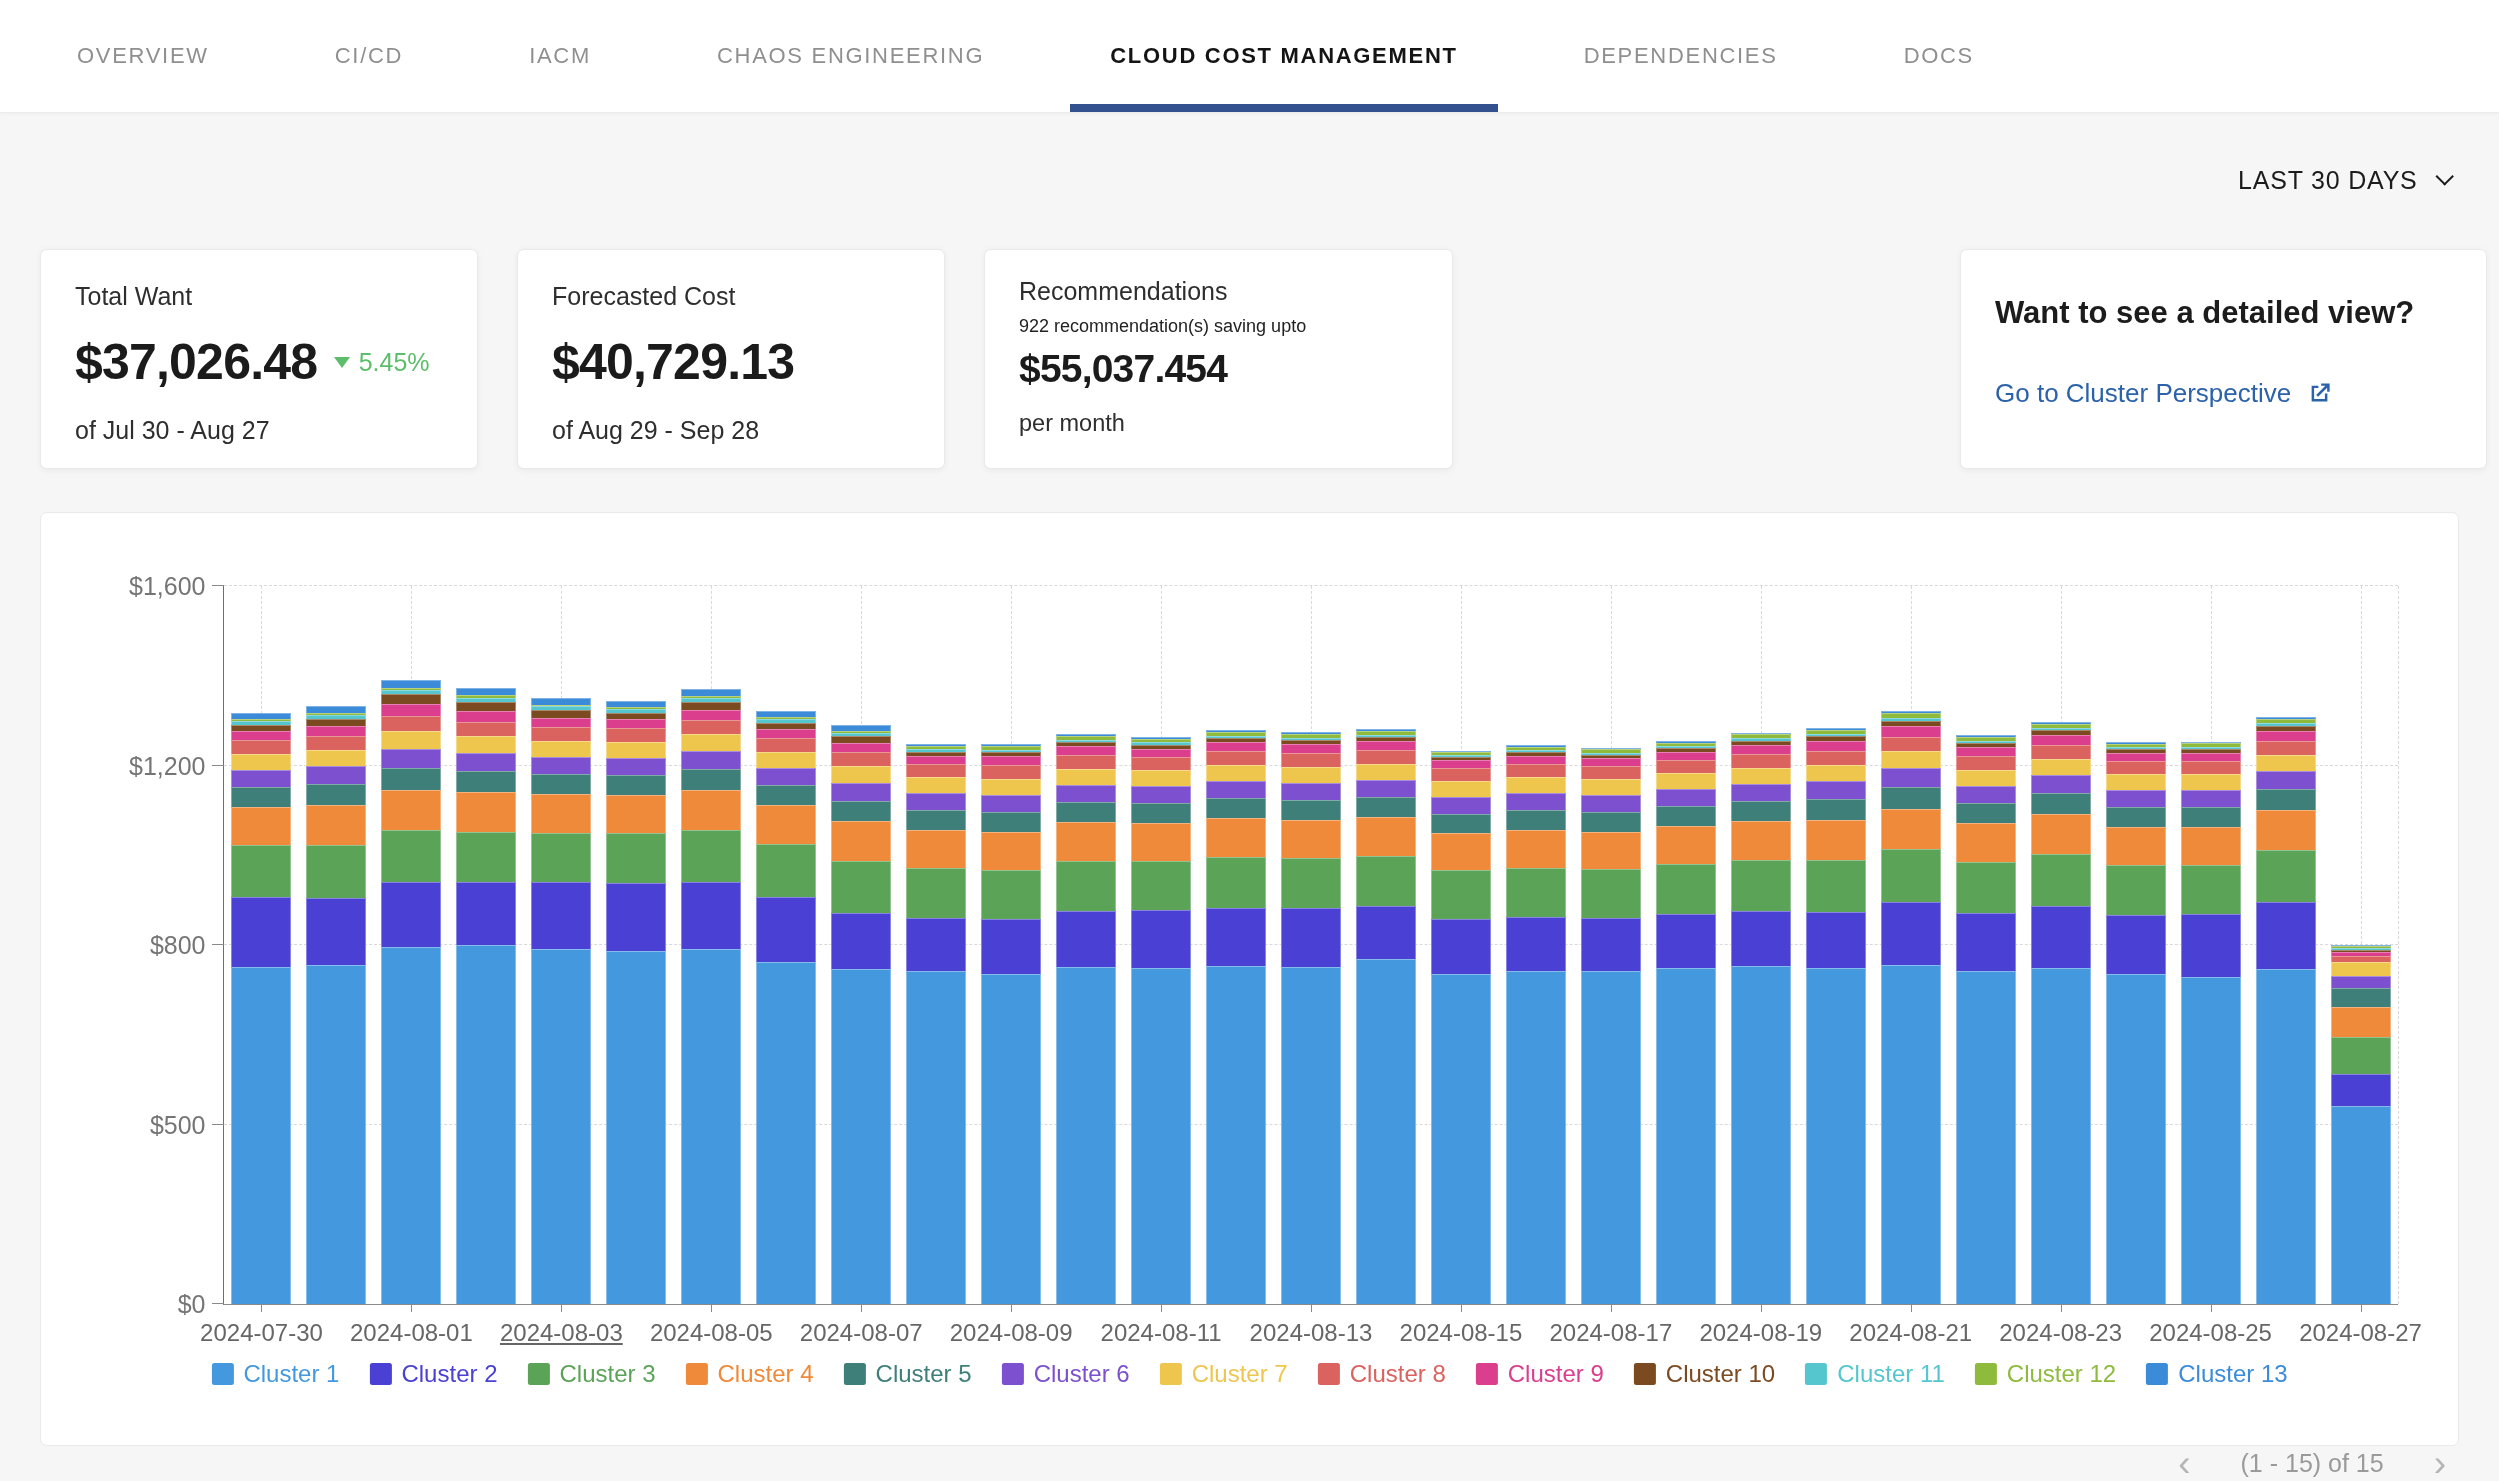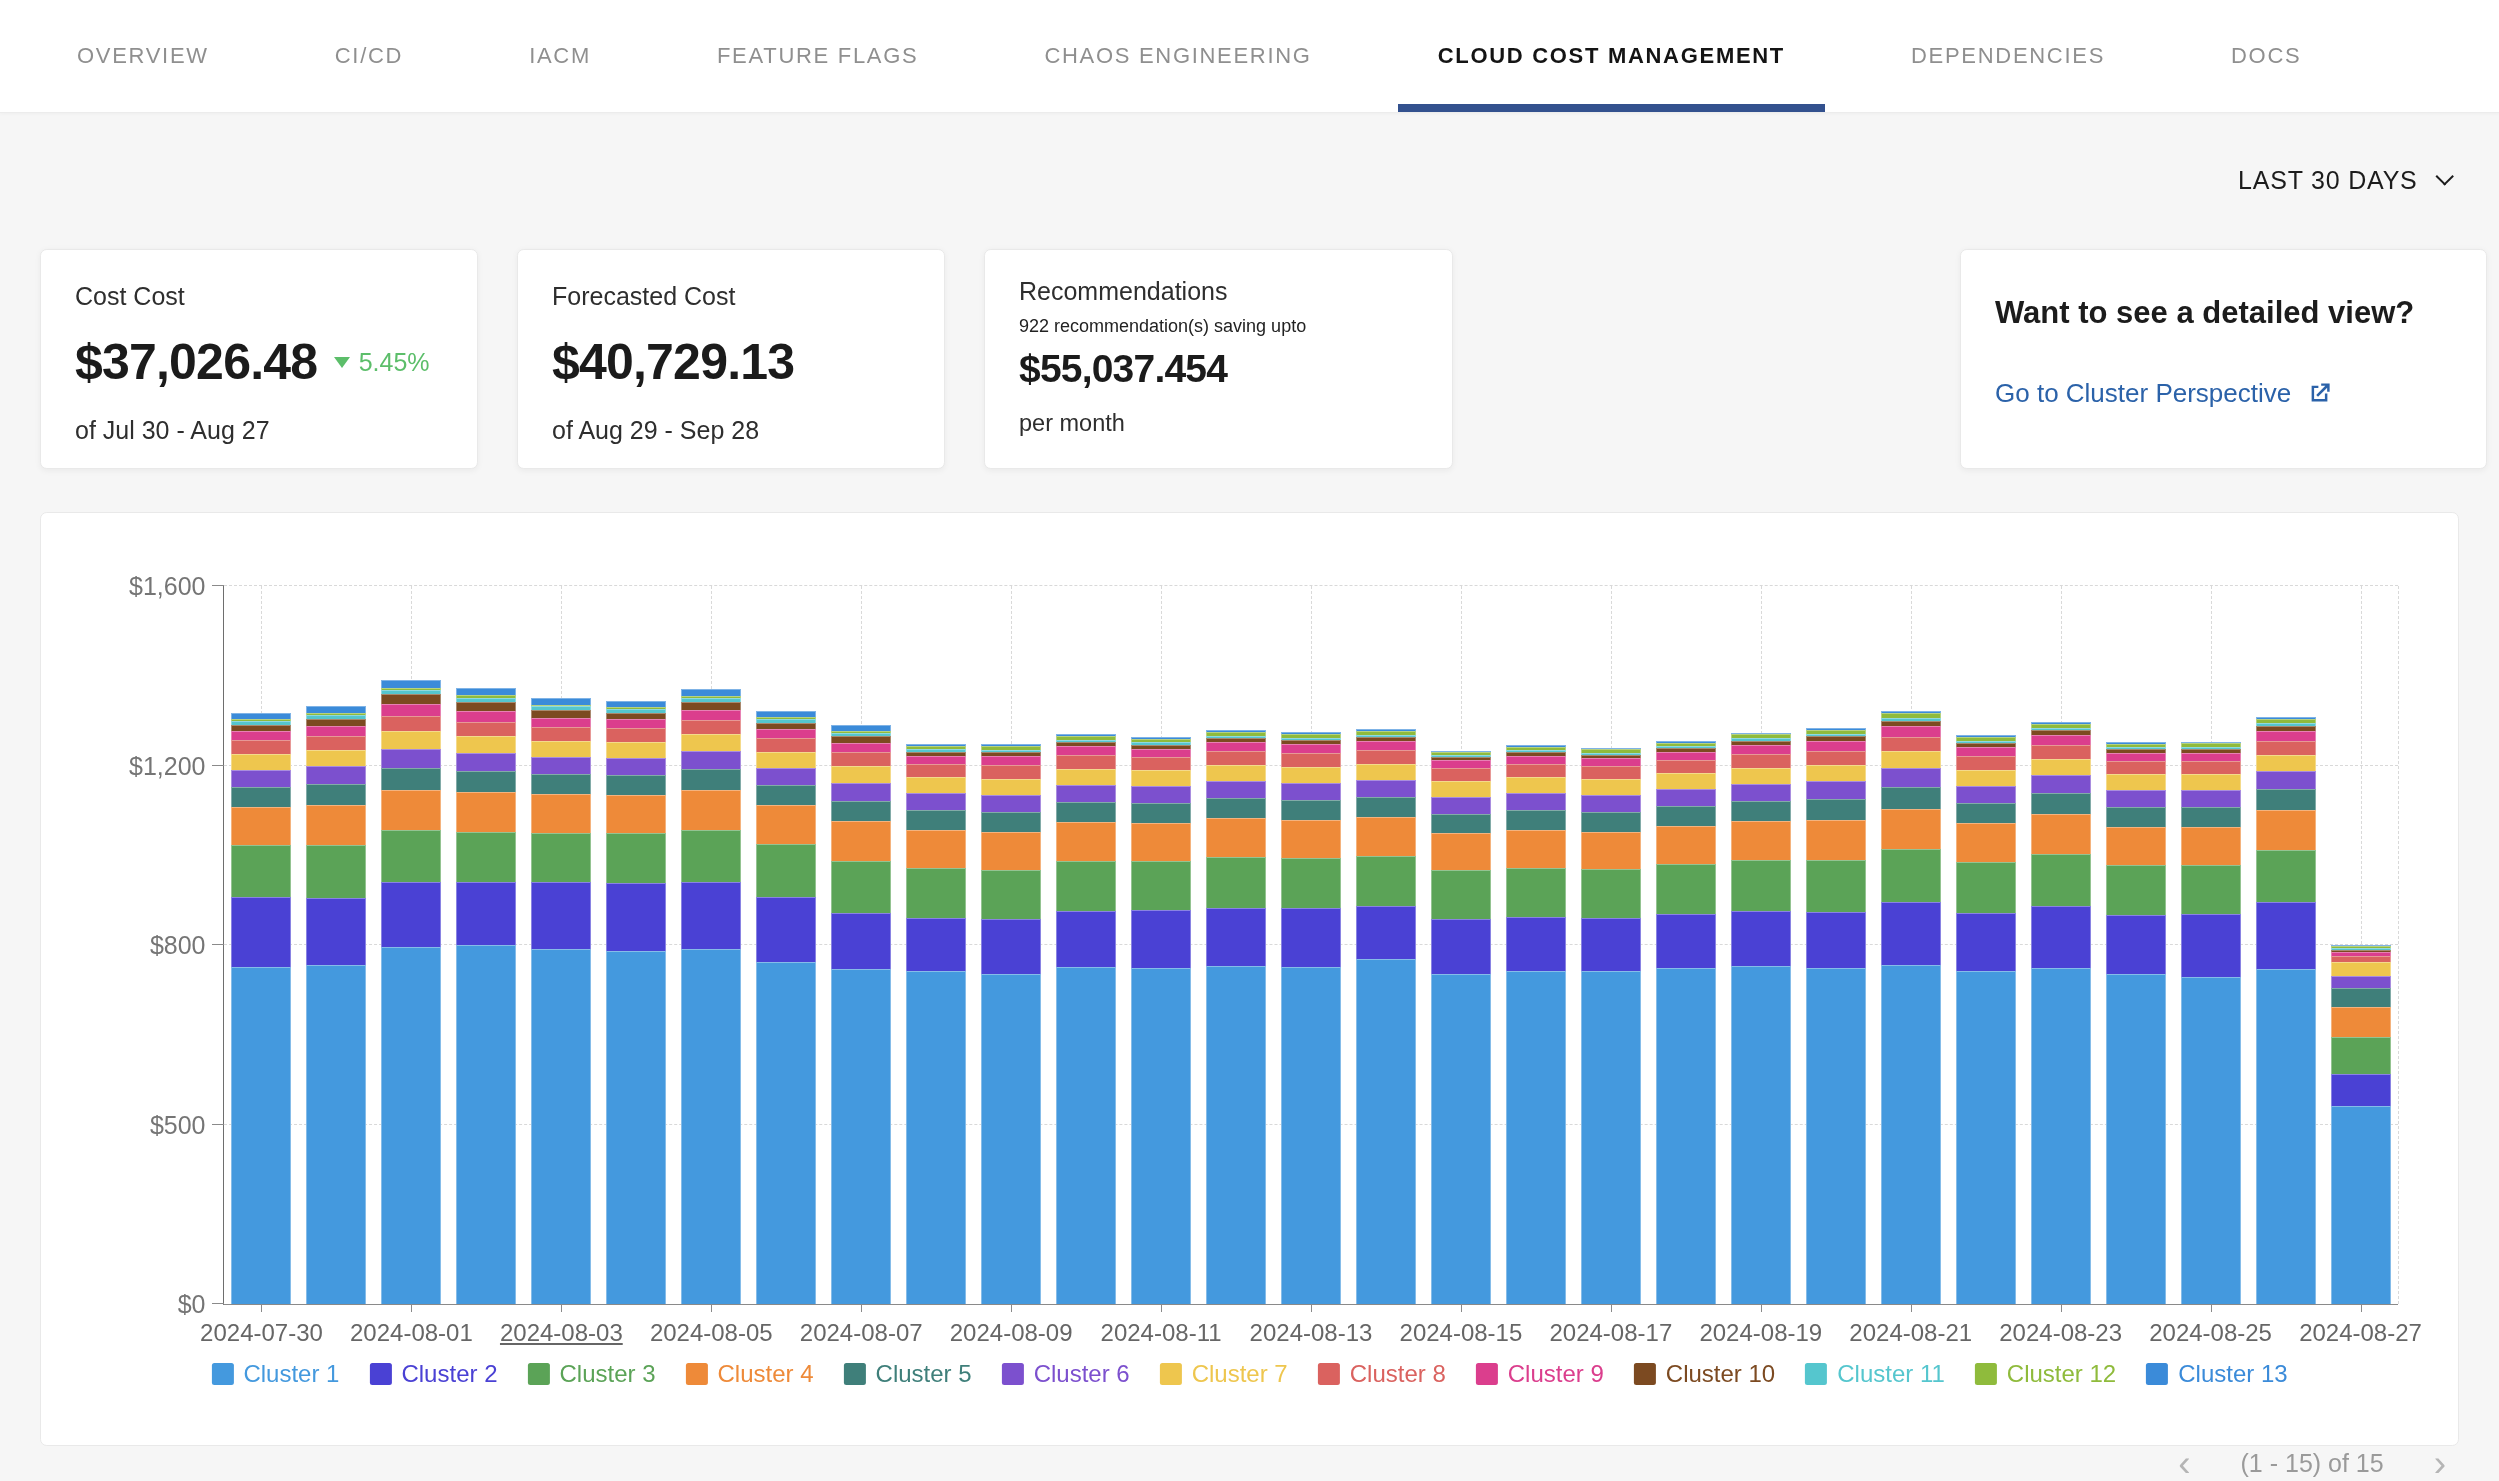--- a/index.html
+++ b/index.html
@@ -93,34 +93,33 @@
   }
   .page-chev { font-size:37px; color:#b5b5b5; line-height:25px; cursor:pointer; }
 </style>
 </head>
 <body style="--accent: #33518E; --link: #2B62A9; --positive: #5CBE6A;">
 
 <div class="header" id="tabs">
     <div class="tab">OVERVIEW</div>
     <div class="tab">CI/CD</div>
     <div class="tab">IACM</div>
-    <div class="tab">FEATURE FLAGS</div>
     <div class="tab">CHAOS ENGINEERING</div>
     <div class="tab active">CLOUD COST MANAGEMENT</div>
     <div class="tab">DEPENDENCIES</div>
     <div class="tab">DOCS</div>
   </div>
 
 <div class="timerange">
   <span>LAST 30 DAYS</span>
   <span class="chev-down"></span>
 </div>
 
 <div class="card" id="card-total">
-  <div class="card-title">Cost Cost</div>
+  <div class="card-title">Total Want</div>
   <div class="big-number">
     <span>$37,026.48</span>
     <span class="delta">
       <span class="tri-down"></span>
       <span>5.45%</span>
     </span>
   </div>
   <div class="period">of Jul 30 - Aug 27</div>
 </div>
 

